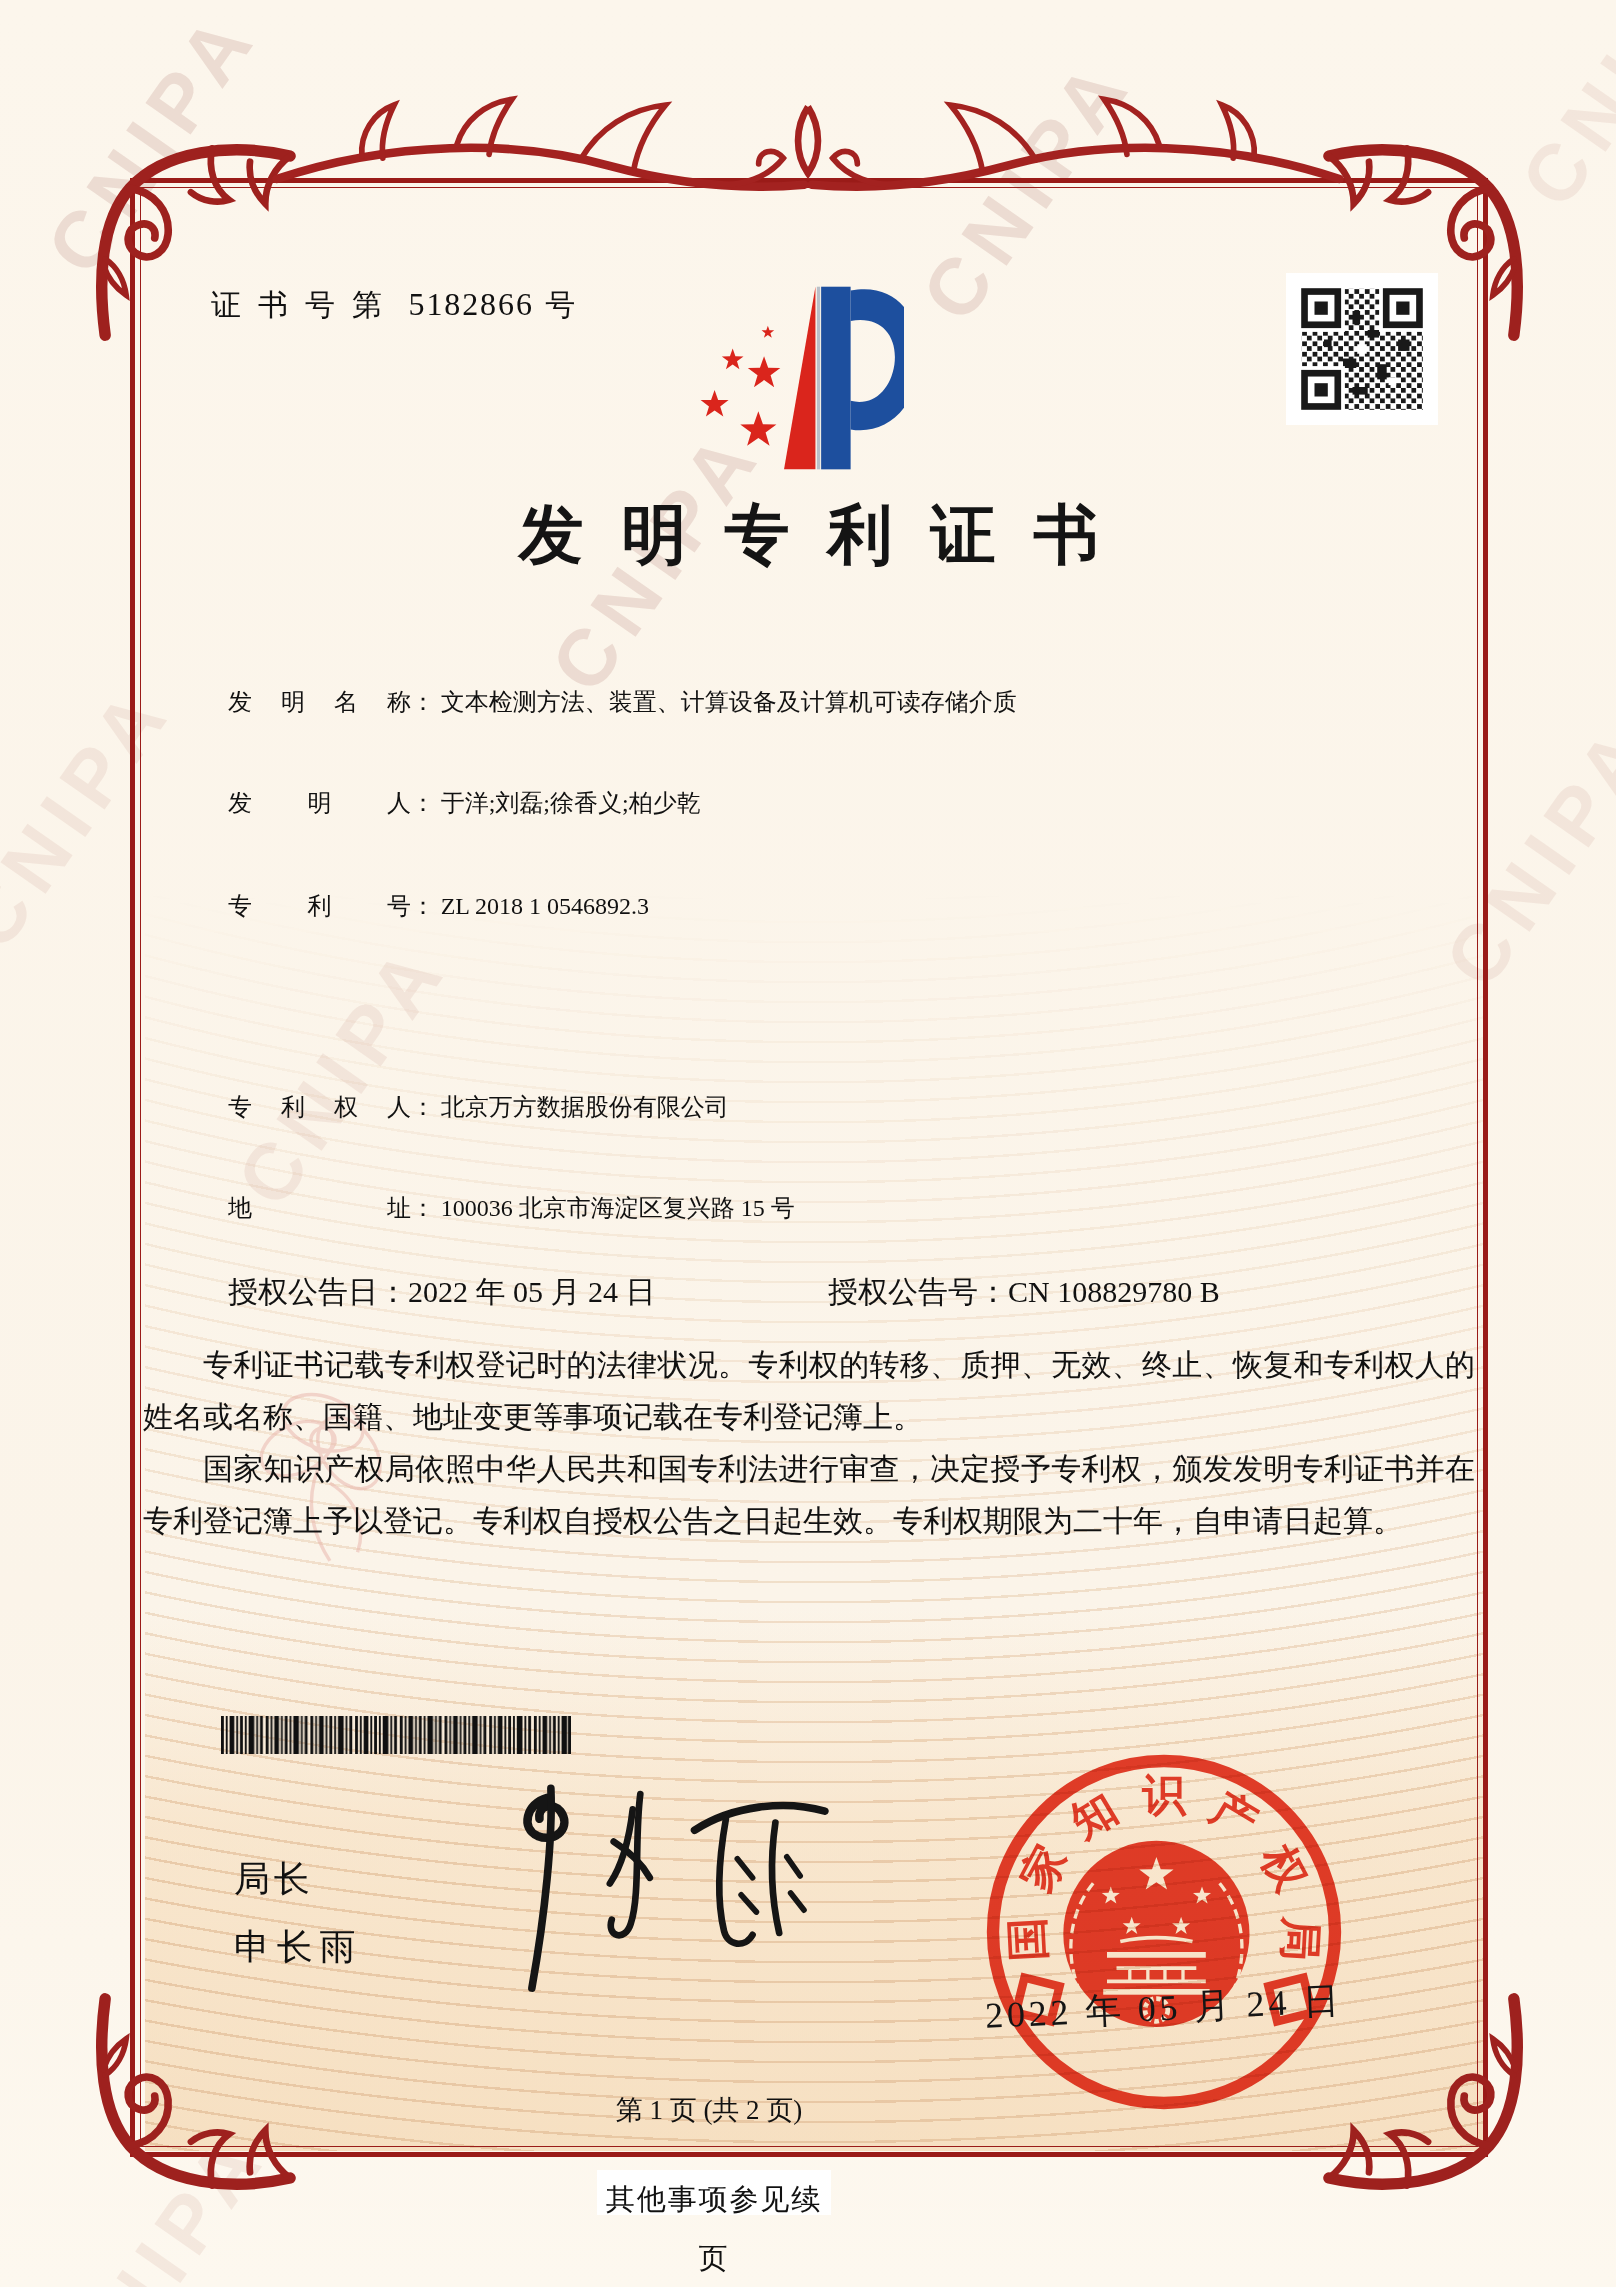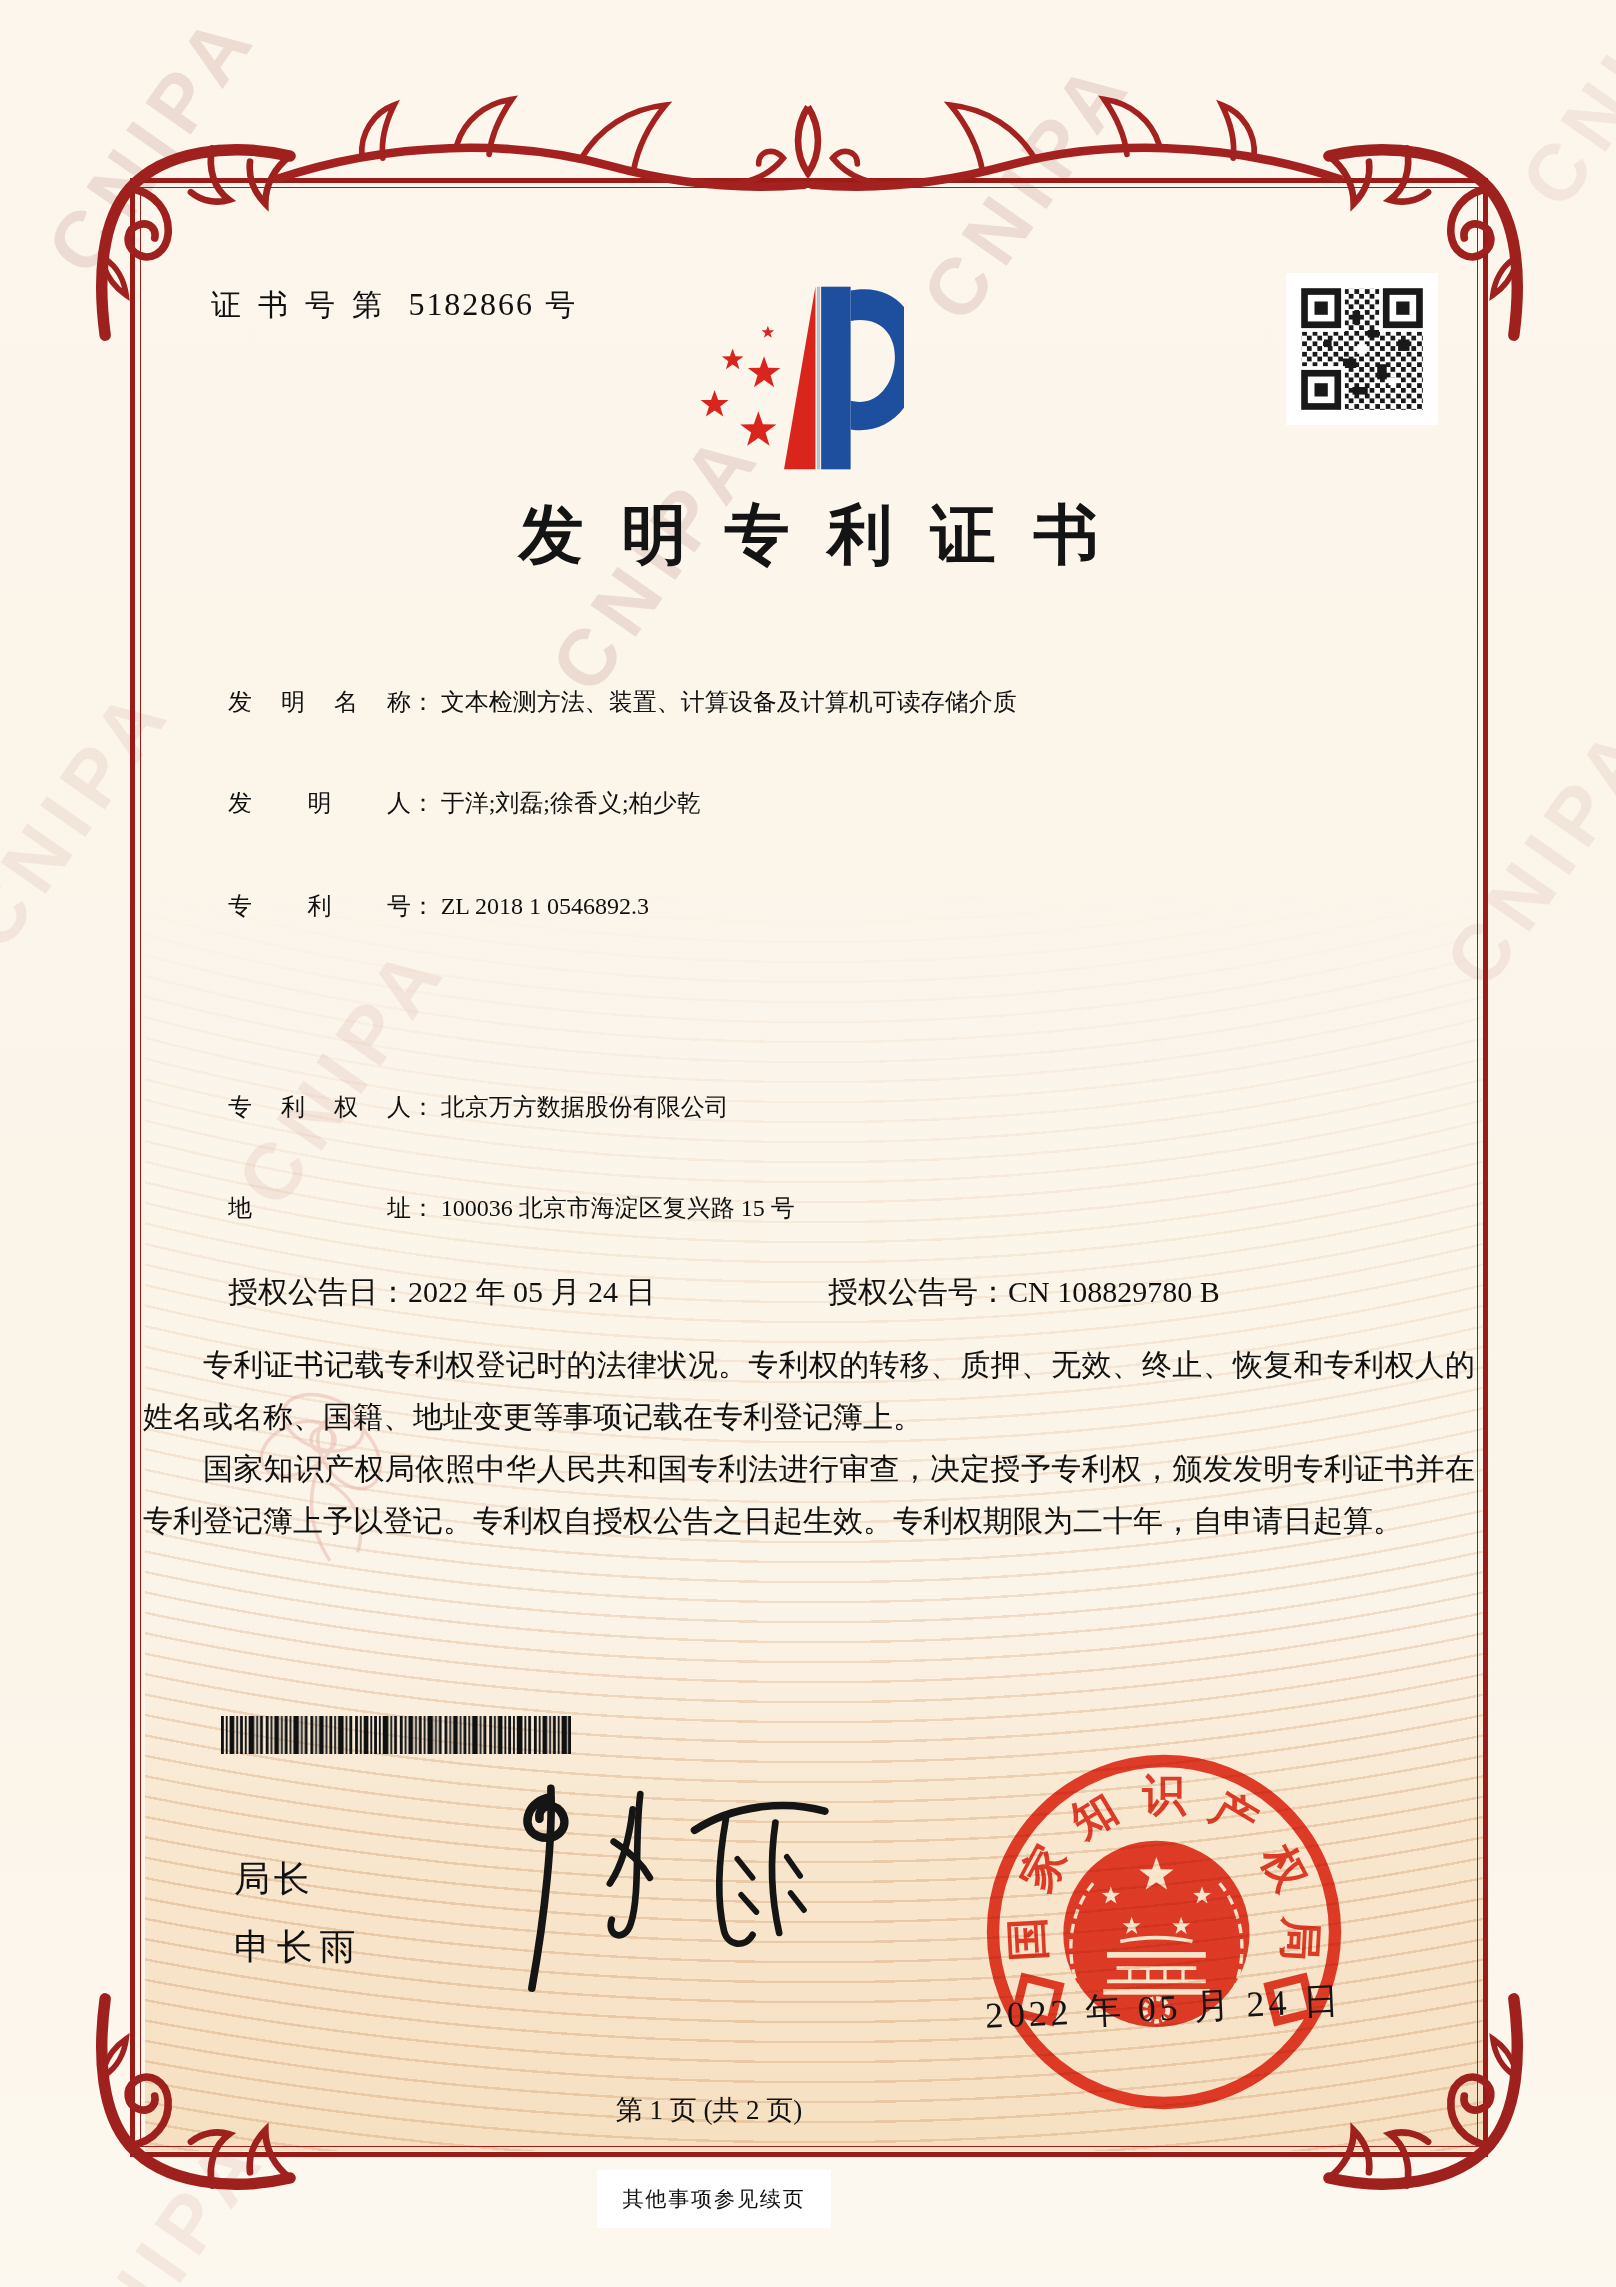--- a/index.html
+++ b/index.html
@@ -57,22 +57,22 @@
   .signer-title{position:absolute;left:234px;top:1855px;z-index:5;
       font:500 36px "Liberation Sans","DejaVu Sans",sans-serif;letter-spacing:3.8px;}
   .signer-name{position:absolute;left:234px;top:1923px;z-index:5;
       font:500 36px "Liberation Sans","DejaVu Sans",sans-serif;letter-spacing:6.7px;text-align:right;}
   .signature{position:absolute;left:490px;top:1771px;width:352px;height:224px;z-index:6;}
   .seal{position:absolute;left:974px;top:1742px;width:380px;height:380px;z-index:6;
       mix-blend-mode:multiply;opacity:.95;}
   .seal-date{position:absolute;left:974px;top:1984px;width:380px;z-index:7;text-align:center;
       font-size:36px;letter-spacing:3.8px;transform:rotate(-2.5deg);color:#151515;}
   .page-num{position:absolute;left:533px;width:352px;top:2092px;z-index:5;text-align:center;font-size:27px;}
-  .footer-note{position:absolute;left:597px;top:2170px;width:234px;height:58px;z-index:5;
-      background:#fff;text-align:center;line-height:59px;font-size:21px;letter-spacing:1.9px;}
+  .footer-note{position:absolute;left:597px;top:2170px;width:234px;height:45px;z-index:5;
+      background:#fff;text-align:center;line-height:59px;font-size:29px;letter-spacing:1.9px;}
   .hidden-defs{position:absolute;width:0;height:0;overflow:hidden;}
 </style>
 </head>
 <body>
 
 <div class="page">
 
   <svg class="hidden-defs" aria-hidden="true">
     <defs>
       <path id="star" d="M0,-10 L2.4,-3.2 L9.5,-3.1 L3.8,1.2 L5.9,8.1 L0,4 L-5.9,8.1 L-3.8,1.2 L-9.5,-3.1 L-2.4,-3.2 Z"></path>

